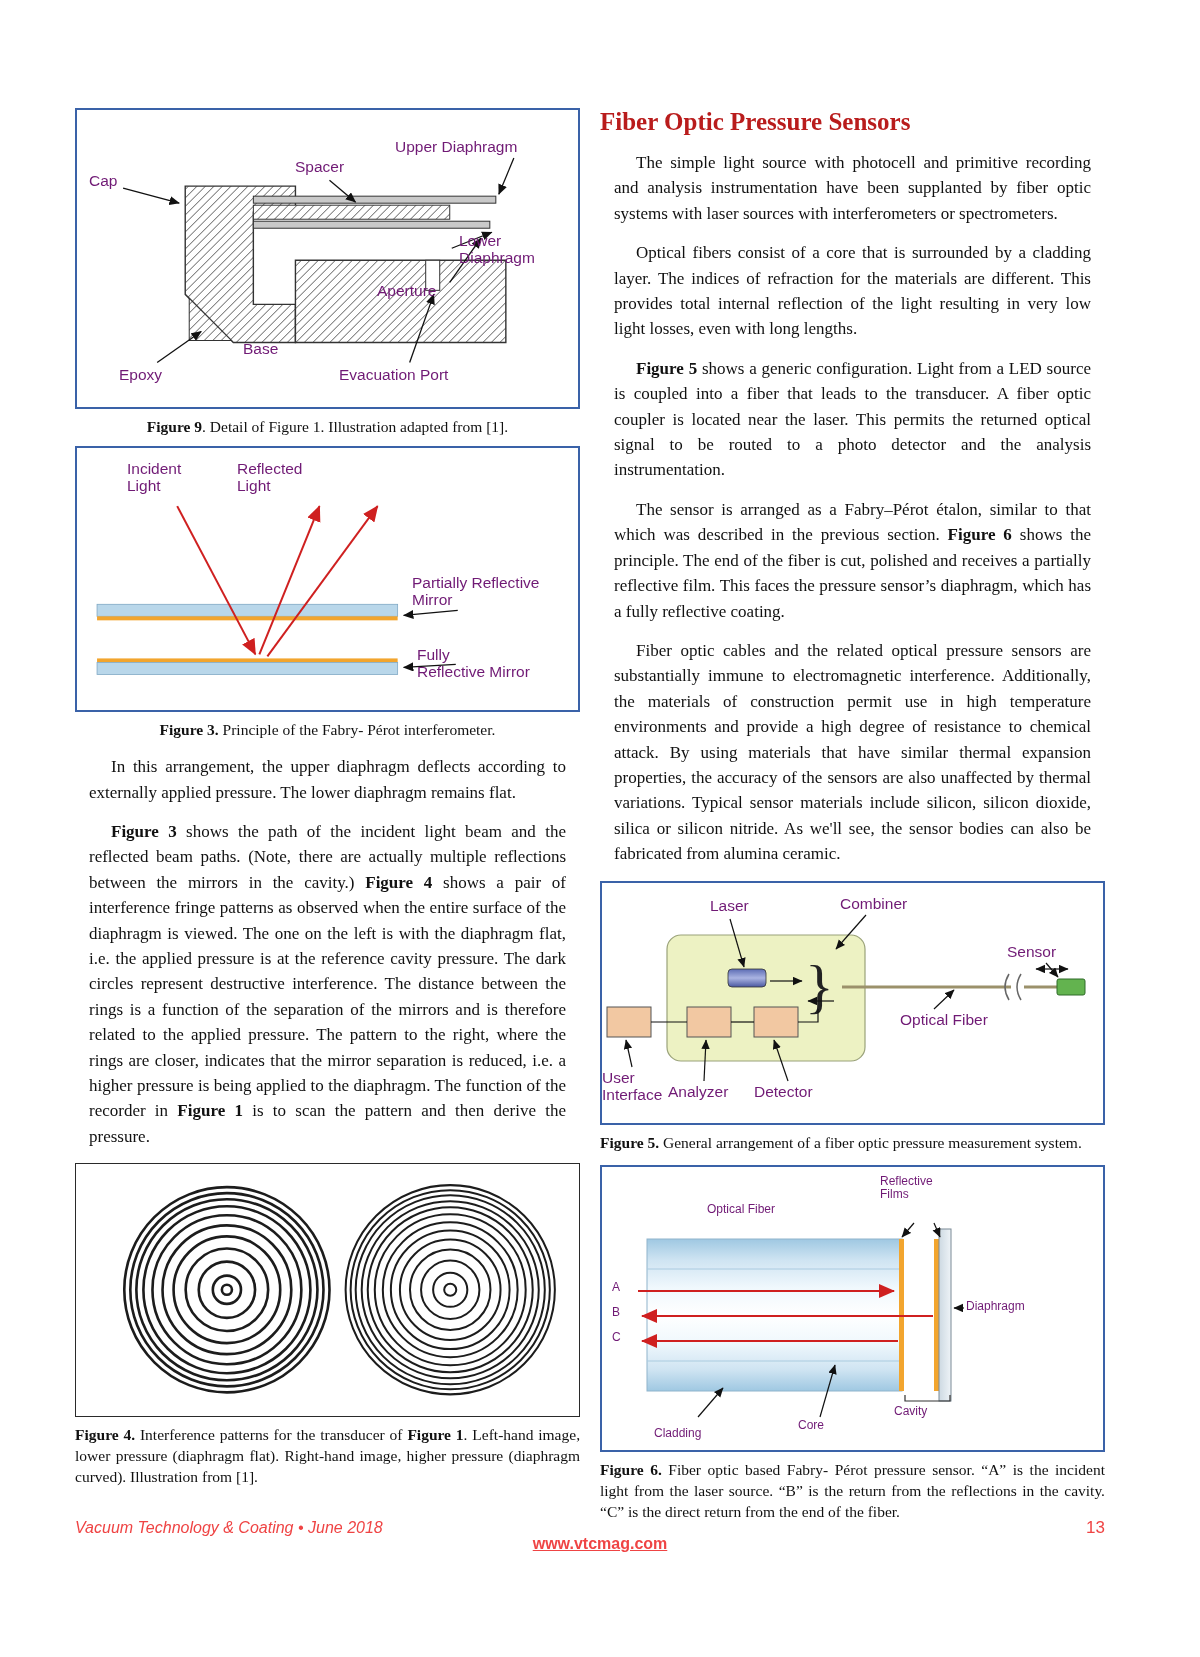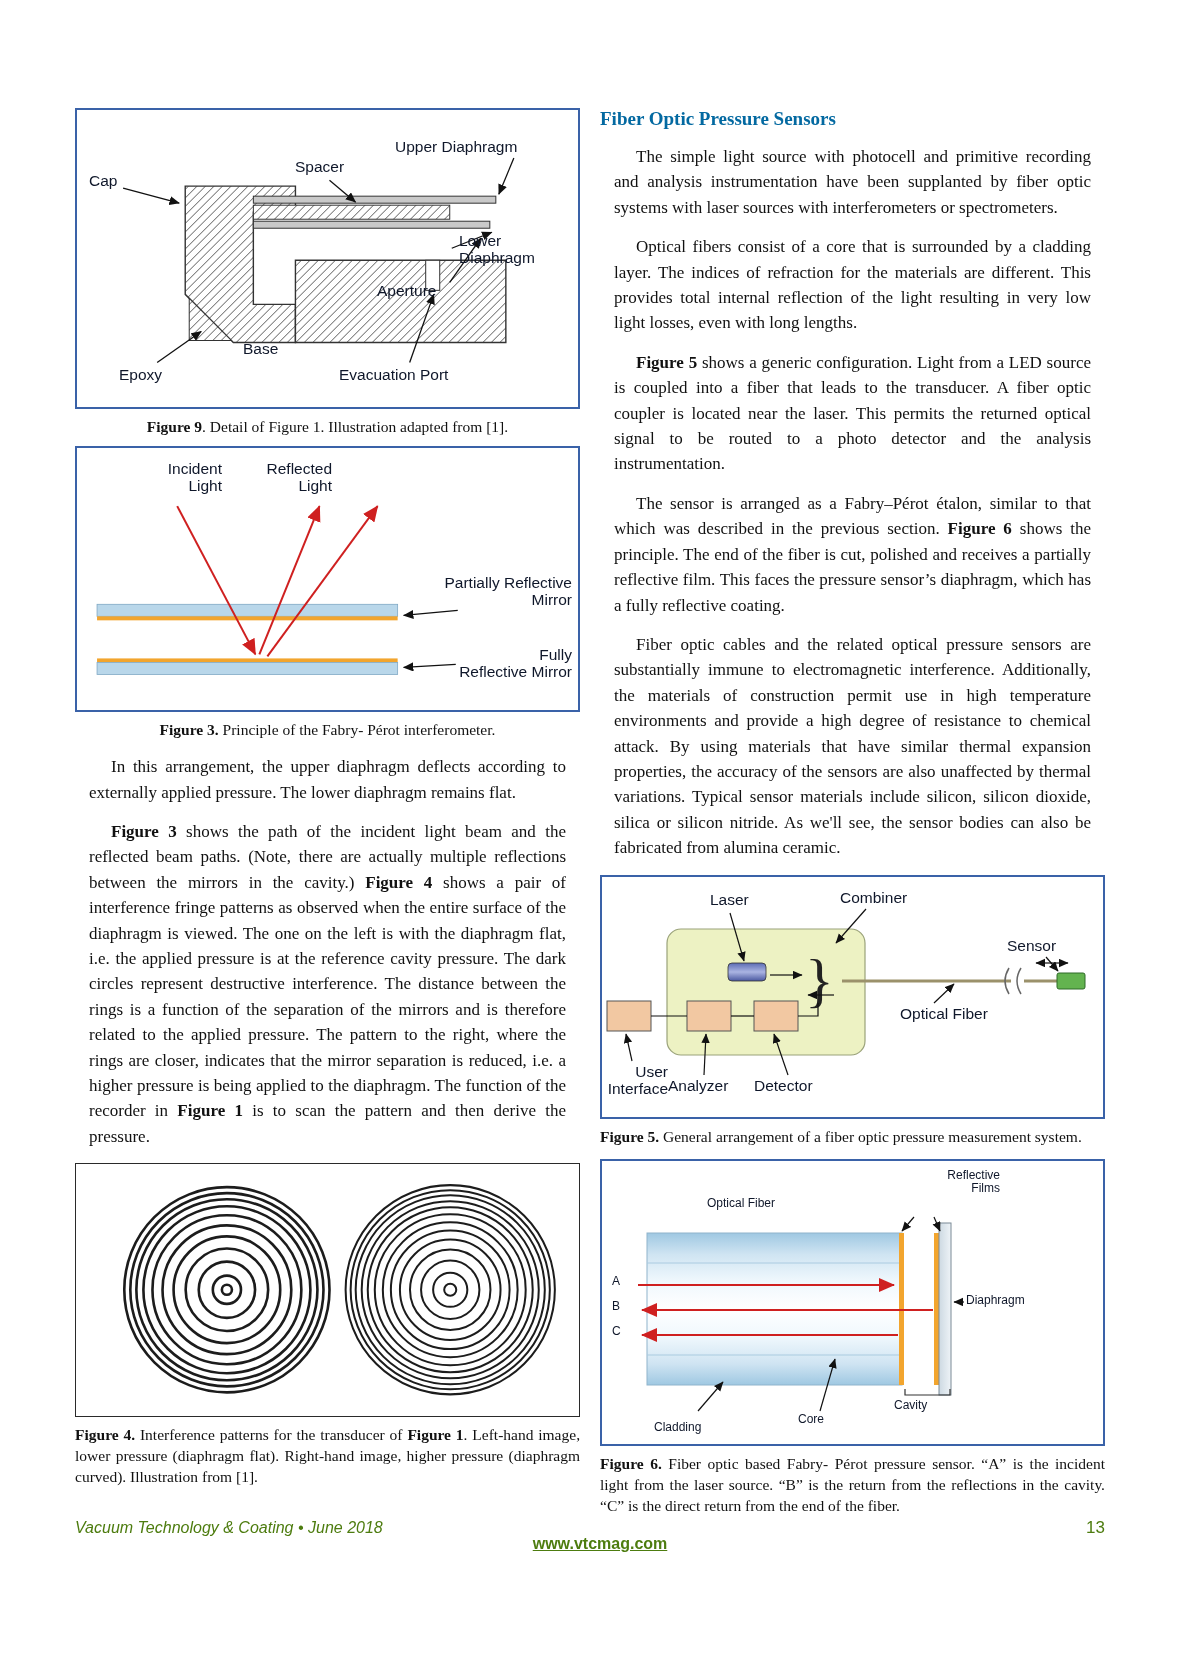--- a/index.html
+++ b/index.html
@@ -2,41 +2,41 @@
 <html><head>
 <meta charset="utf-8">
 <style>
   html,body{margin:0;padding:0;background:#e8e8e8;}
   .page{position:relative;width:1200px;height:1657px;background:#ffffff;margin:0 auto;overflow:hidden;
         font-family:"Liberation Serif",serif;color:#111;}
   .col{position:absolute;width:505px;}
   #left-col{left:75px;top:108px;}
   #right-col{left:600px;top:108px;}
 
-  .sechead{font-size:19px;font-weight:bold;color:#0369a1;margin:0 0 7px 0;}
+  .sechead{font-size:25px;font-weight:bold;color:#b91c1c;margin:0 0 7px 0;}
   .bodytext{margin-top:8px;}
   .para{font-size:17px;line-height:25.4px;text-align:justify;text-indent:22px;margin:14px;}
   .caption{font-size:15.5px;line-height:21px;margin:7px 0 0 0;}
   .caption.center{text-align:center;}
   .caption.just{text-align:justify;}
   .caption b, .para b{font-weight:bold;}
 
   figure{margin:0;padding:0;}
   .figbox{position:relative;background:#fff;}
   .figbox.blue{border:2px solid #3a62a8;}
   .figbox.dark{border:1.5px solid #2a2a2a;}
   .figbox svg{display:block;width:100%;height:auto;}
 
   .flabel{position:absolute;font-family:"Liberation Sans",sans-serif;font-size:15.5px;line-height:1.12;
-          white-space:pre-line;color:#0f172a;}
-  .flabel.ctr{text-align:right;}
+          white-space:pre-line;color:#701a75;}
+  .flabel.ctr{text-align:left;}
   .flabel.big{font-size:12px;}
 
   .footer{position:absolute;left:0;right:0;top:1519px;height:24px;
-          font-family:"Liberation Sans",sans-serif;font-size:16px;color:#4d7c0f;}
+          font-family:"Liberation Sans",sans-serif;font-size:16px;color:#ef4444;}
   .f-left{position:absolute;left:75px;top:0;font-style:italic;}
   .f-center{position:absolute;left:0;right:0;top:16px;text-align:center;font-weight:bold;text-decoration:underline;}
   .f-right{position:absolute;right:95px;top:-1px;font-size:17px;}
 </style>
 </head>
 <body>
 
 <div class="page">
 
   <div class="col" id="left-col">

